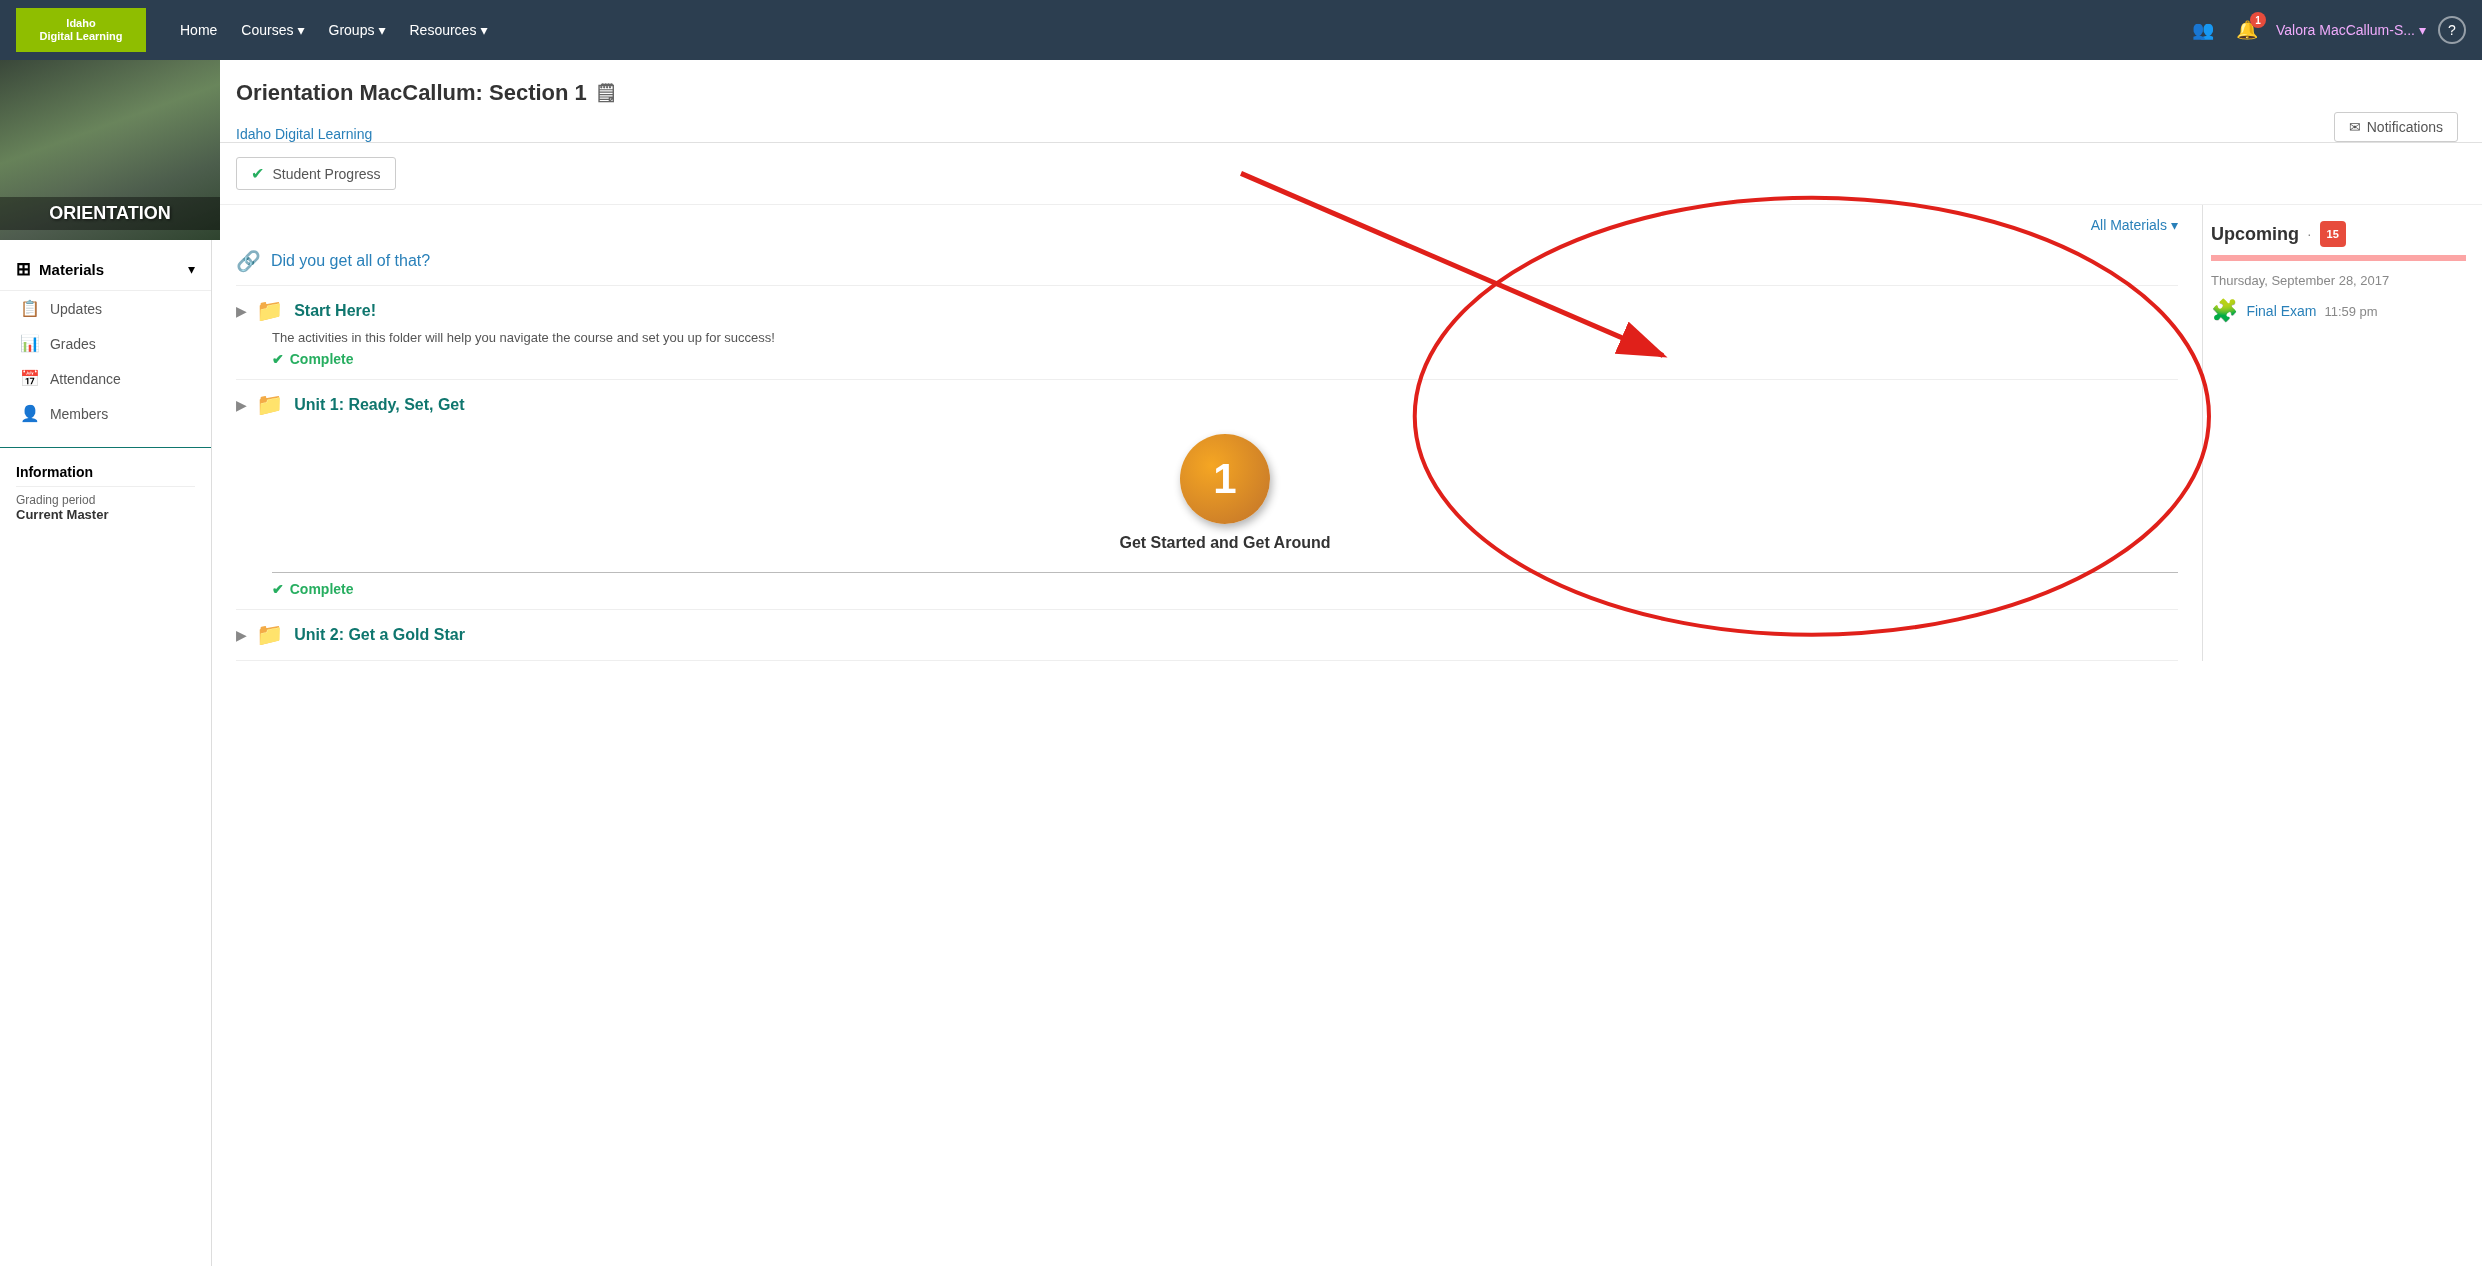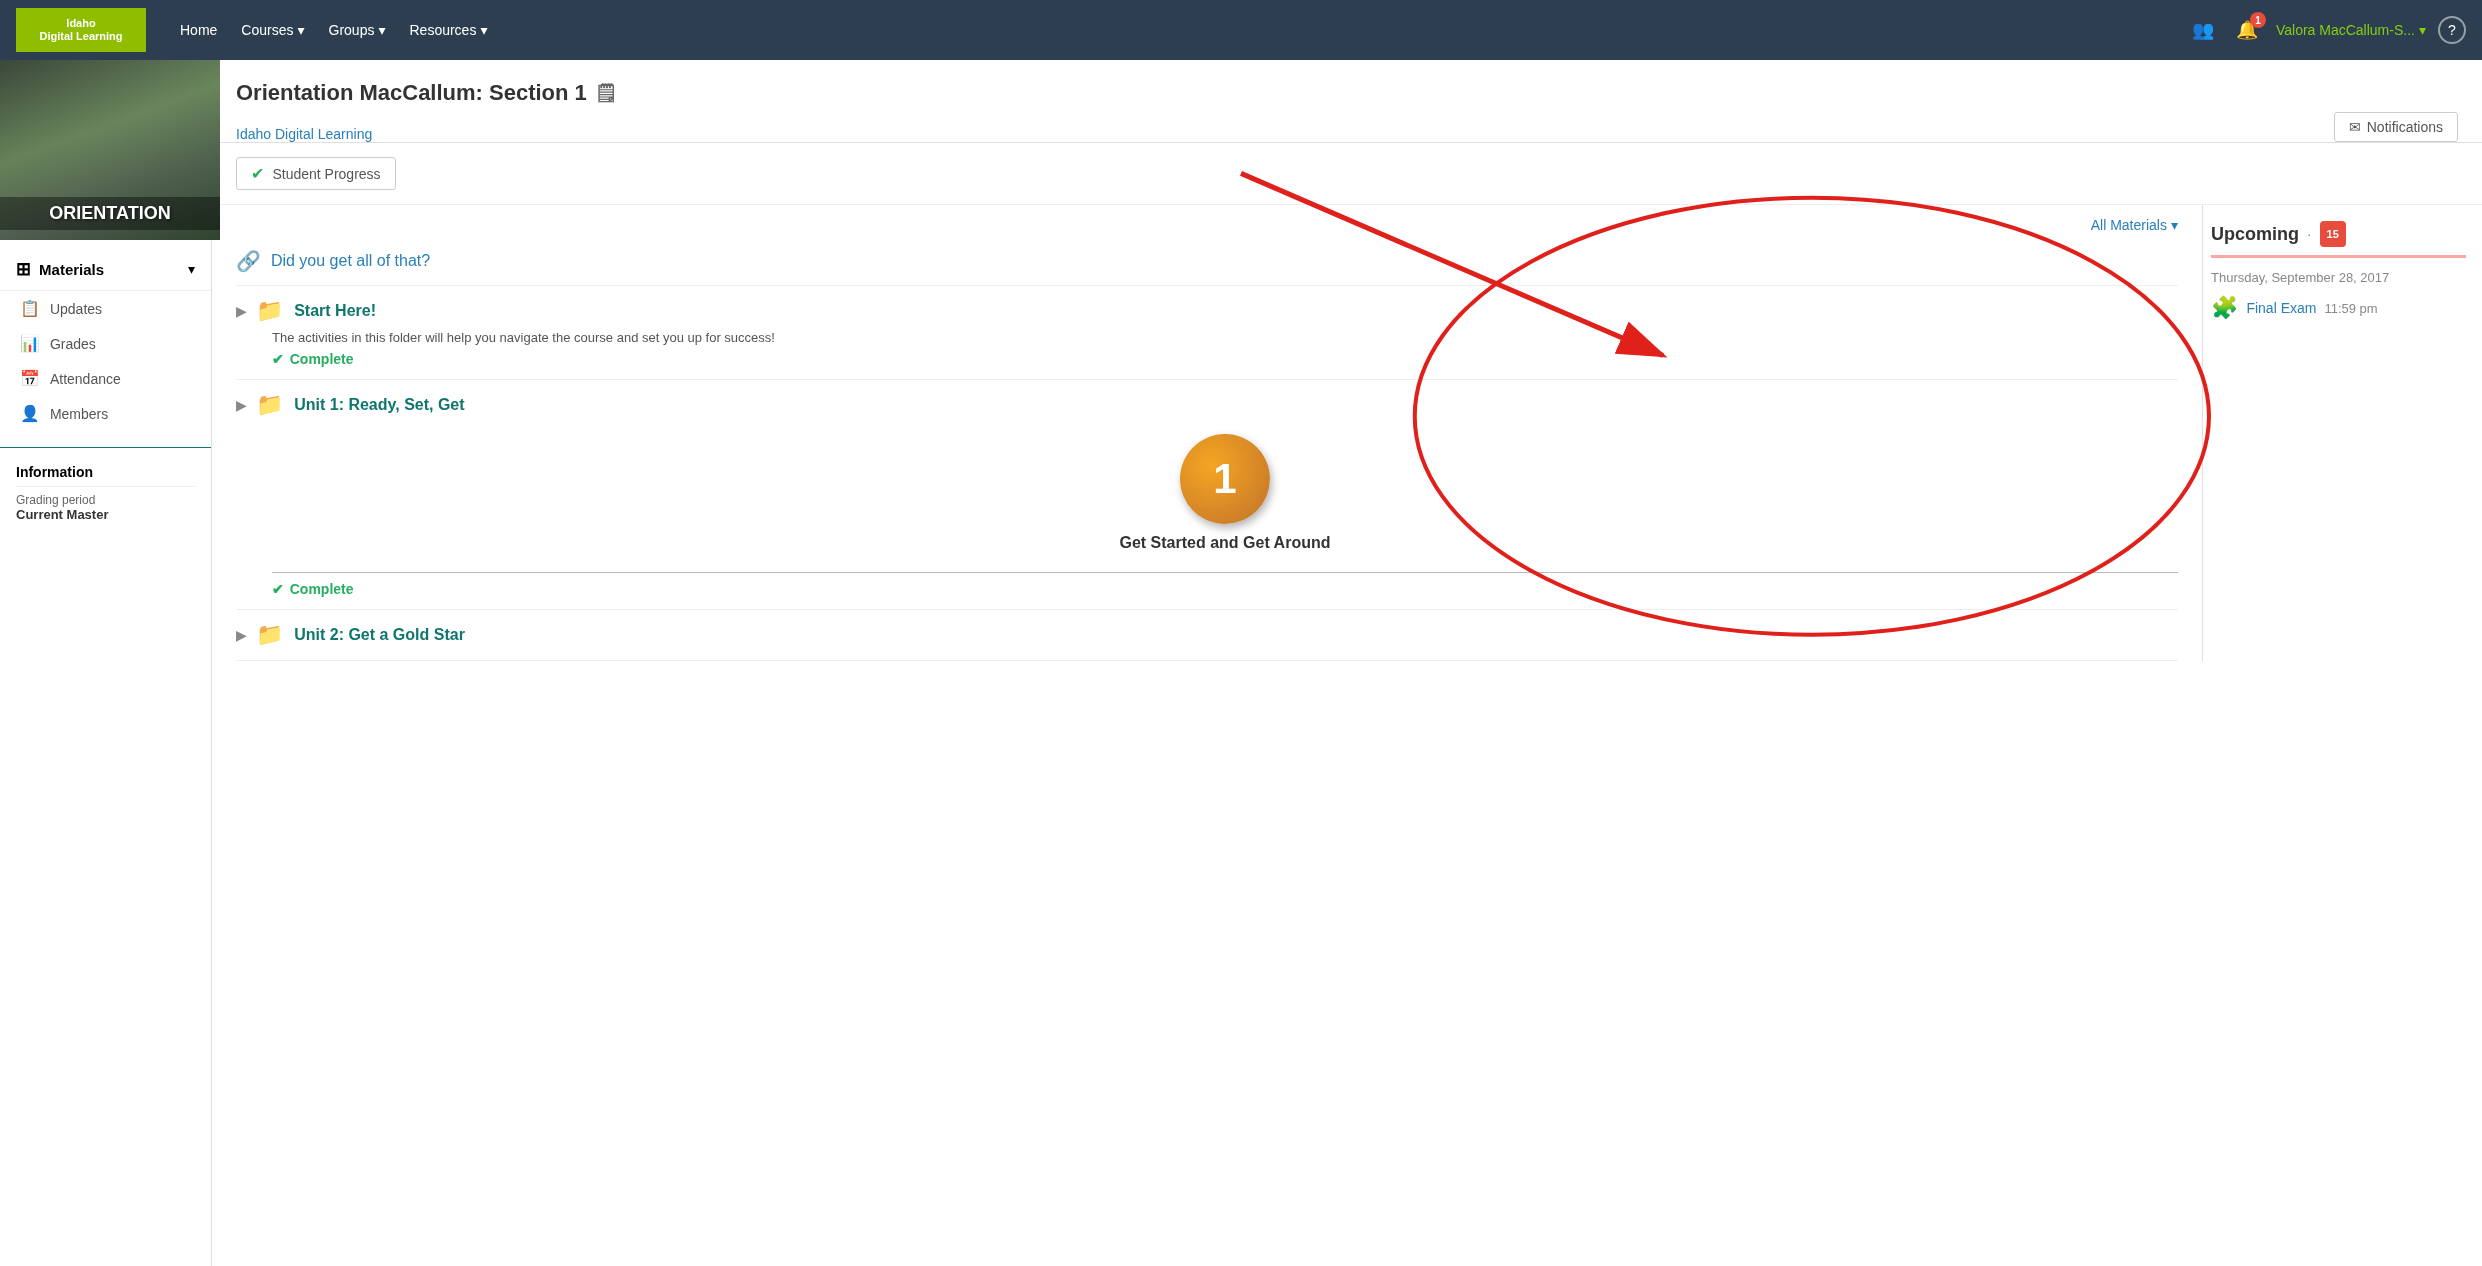--- a/index.html
+++ b/index.html
@@ -70,21 +70,21 @@
       font-size: 10px;
       width: 16px;
       height: 16px;
       border-radius: 50%;
       display: flex;
       align-items: center;
       justify-content: center;
       font-weight: bold;
     }
     .user-name {
-      color: #84cc16;
+      color: #f0abfc;
       font-size: 14px;
       cursor: pointer;
       display: flex;
       align-items: flex-end;
       gap: 4px;
     }
     .help-btn {
       color: white;
       font-size: 18px;
       cursor: pointer;
@@ -374,21 +374,21 @@
       flex-shrink: 0;
       padding: 16px 16px 16px 8px;
       border-left: 1px solid #e0e0e0;
     }
     .upcoming-header {
       display: flex;
       align-items: center;
       gap: 8px;
       margin-bottom: 12px;
       padding-bottom: 8px;
-      border-bottom: 3px solid #fca5a5;
+      border-bottom: 6px solid #fca5a5;
     }
     .upcoming-title {
       font-size: 18px;
       font-weight: bold;
       color: #333;
     }
     .upcoming-cal-icon {
       background: #e74c3c;
       color: white;
       font-size: 11px;

